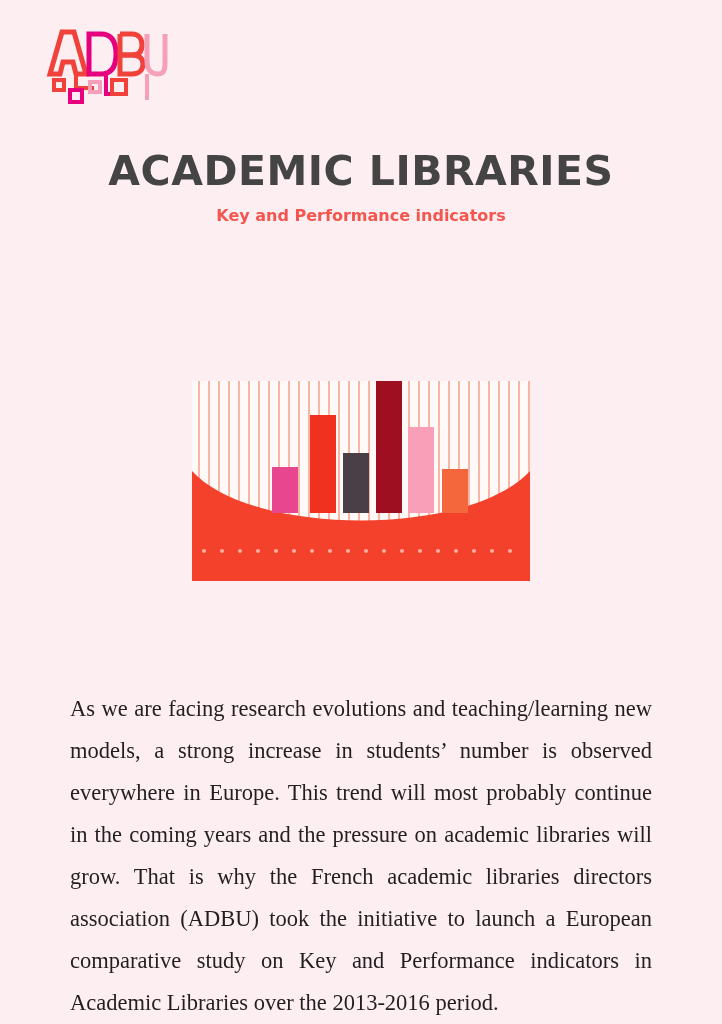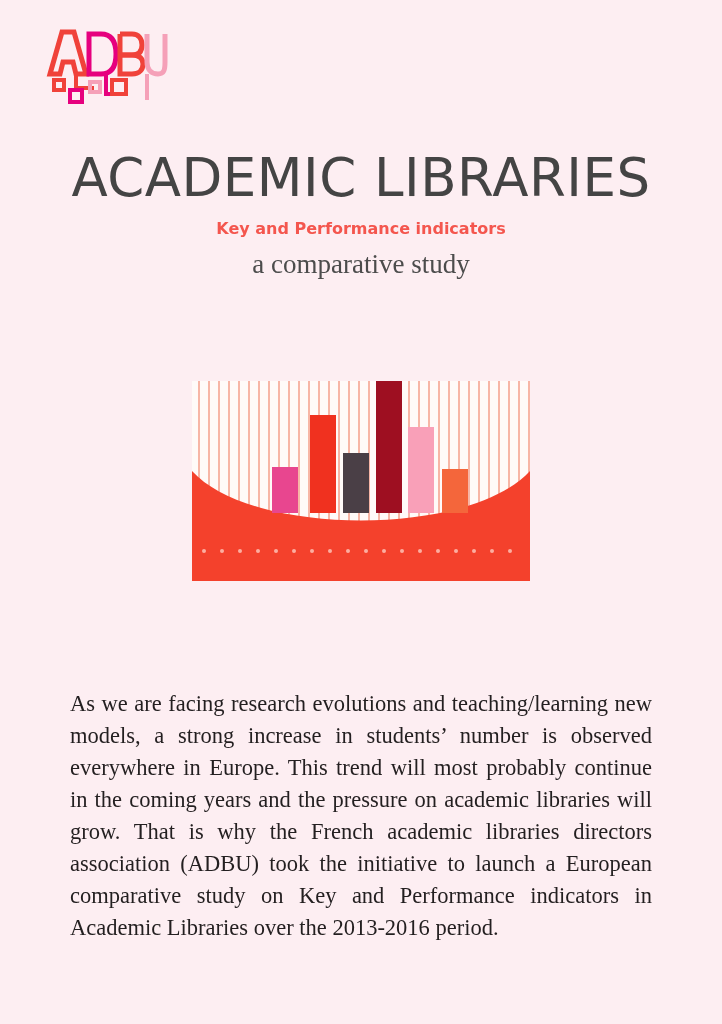--- a/index.html
+++ b/index.html
@@ -47,22 +47,22 @@
   
   .title-area {
     position: absolute;
     left: 0;
     top: 150px;
     width: 722px;
     text-align: center;
   }
   .main-title {
     font-family: "DejaVu Sans", sans-serif;
-    font-weight: normal;
-    font-size: 53px;
+    font-weight: bold;
+    font-size: 41px;
     letter-spacing: 0.5px;
     color: #444444;
     margin: 0 0 14px 0;
     line-height: 1.06;
   }
   .sub-title {
     font-family: "DejaVu Sans", sans-serif;
     font-weight: bold;
     font-size: 16px;
     color: #f4564e;
@@ -128,21 +128,21 @@
   }
 
   
   .body-copy {
     position: absolute;
     left: 70px;
     top: 665px;
     width: 582px;
     font-family: "Liberation Serif", serif;
     font-size: 22.5px;
-    line-height: 32px;
+    line-height: 42px;
     color: #231f20;
     text-align: justify;
   }
 </style>
 </head>
 <body>
 
 <div class="logo-block">
   <div class="logo-mark">
     <svg width="122" height="78" viewBox="0 0 122 78" xmlns="http://www.w3.org/2000/svg">
@@ -163,21 +163,20 @@
       <rect x="24" y="62" width="12" height="12" fill="none" stroke="#e6007e" stroke-width="4"></rect>
       <rect x="44" y="54" width="10" height="10" fill="none" stroke="#f5a0b8" stroke-width="4"></rect>
       <rect x="66" y="52" width="14" height="14" fill="none" stroke="#f0423a" stroke-width="4"></rect>
     </svg>
   </div>
 </div>
 
 <div class="title-area">
   <h1 class="main-title">ACADEMIC LIBRARIES</h1>
   <h2 class="sub-title">Key and Performance indicators</h2>
-  <div class="tagline">a comparative study</div>
 </div>
 
 <div class="illustration" id="illustration" style="background: rgb(255, 250, 248);">
     <div class="stripe" style="left: 6px; background: rgb(247, 182, 166);"></div>
     <div class="stripe" style="left: 16px; background: rgb(247, 182, 166);"></div>
     <div class="stripe" style="left: 26px; background: rgb(247, 182, 166);"></div>
     <div class="stripe" style="left: 36px; background: rgb(247, 182, 166);"></div>
     <div class="stripe" style="left: 46px; background: rgb(247, 182, 166);"></div>
     <div class="stripe" style="left: 56px; background: rgb(247, 182, 166);"></div>
     <div class="stripe" style="left: 66px; background: rgb(247, 182, 166);"></div>

